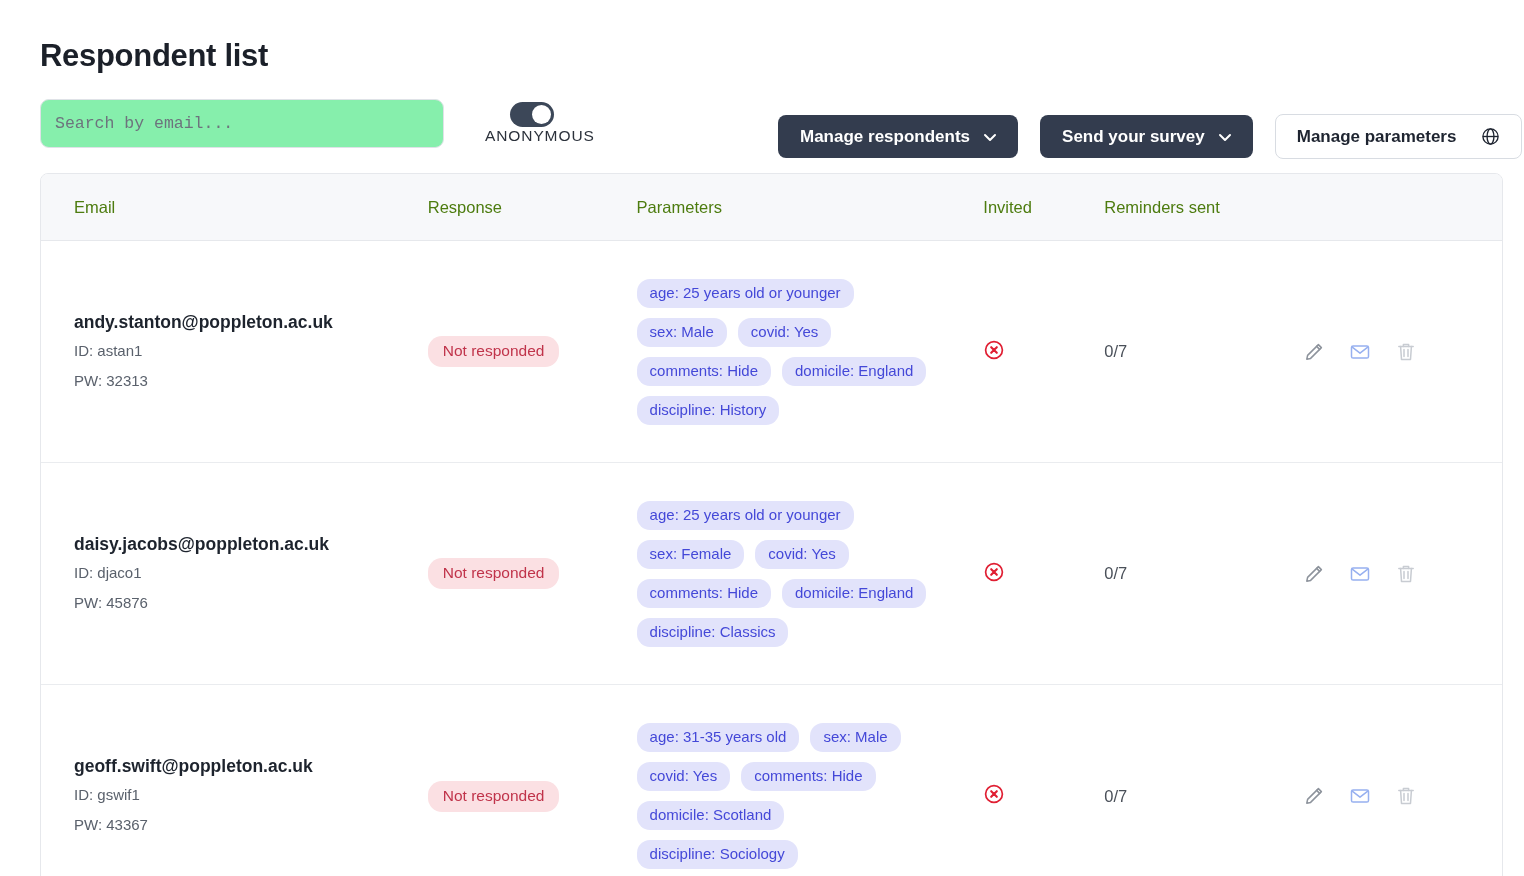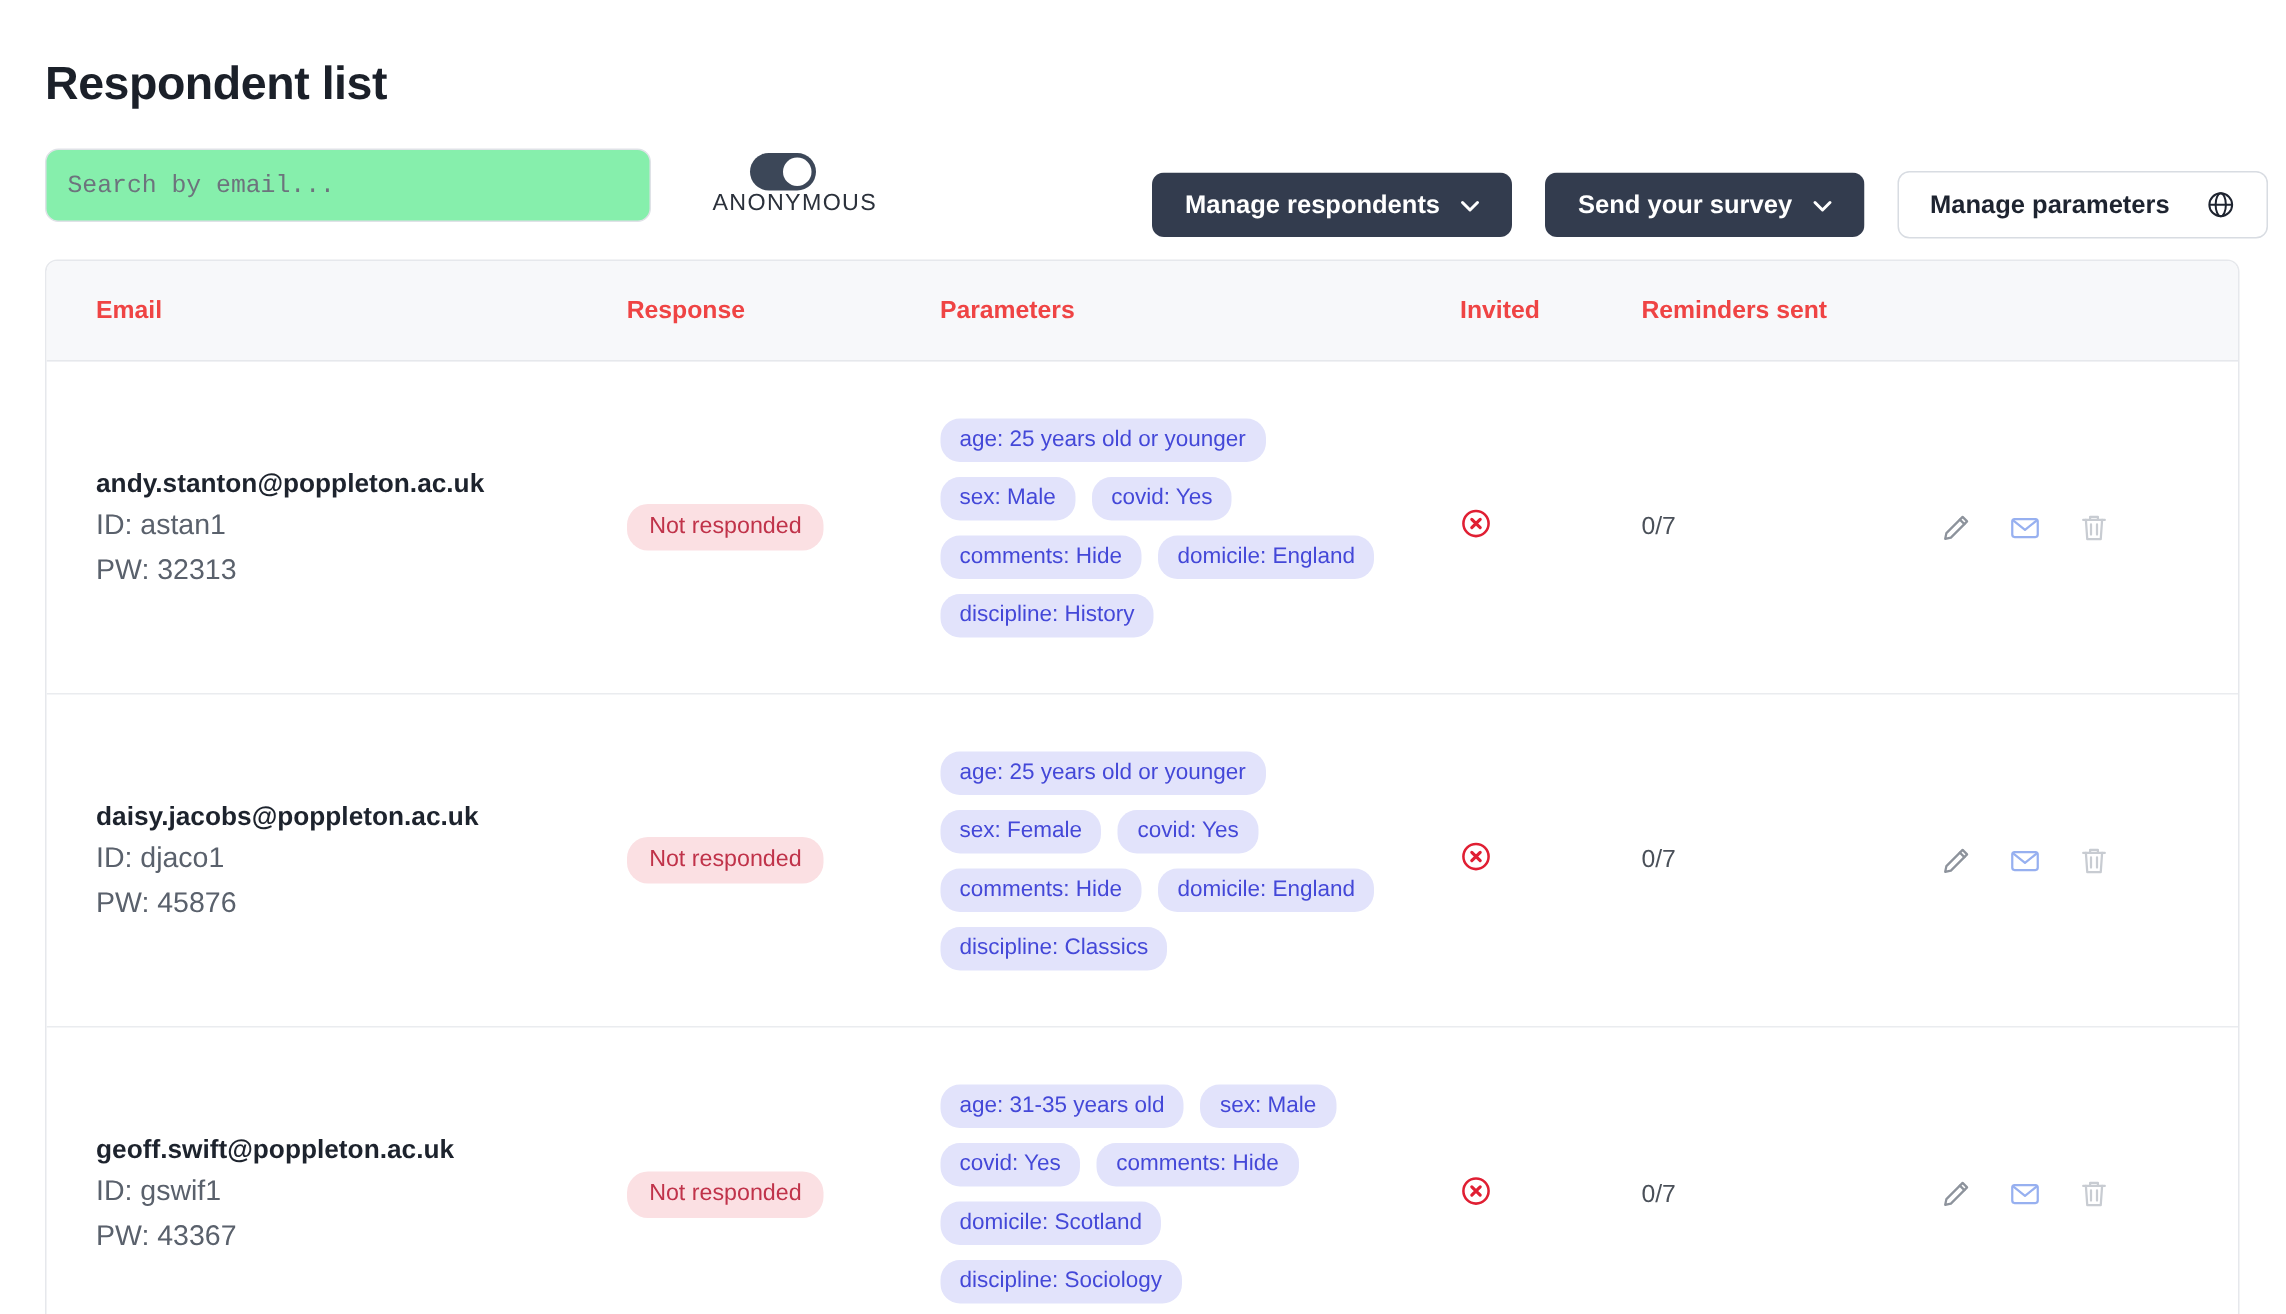--- a/index.html
+++ b/index.html
@@ -4,21 +4,21 @@
 <style>
   * { box-sizing: border-box; }
   html, body {
     margin: 0; padding: 0;
     width: 1524px; height: 876px;
     background: #ffffff;
     font-family: "Liberation Sans", sans-serif;
     color: #242a33;
     overflow: hidden;
   }
-  .page { padding: 0 30px; position: relative; width: 1524px; height: 876px; }
+  .page { padding: 0 40px; position: relative; width: 1524px; height: 876px; }
 
   
   .page-title {
     font-size: 31px;
     font-weight: 700;
     letter-spacing: -0.3px;
     color: #1b2029;
     margin: 0;
     padding-top: 36px;
     line-height: 40px;
@@ -121,22 +121,22 @@
   }
   .thead {
     display: flex;
     align-items: center;
     height: 67px;
     background: #f7f8fa;
     border-bottom: 1px solid #e6e8ec;
   }
   .th {
     font-size: 16.5px;
-    font-weight: 700;
-    color: #ef4444;
+    font-weight: 400;
+    color: #4d7c0f;
   }
   .row {
     display: flex;
     align-items: center;
     border-bottom: 1px solid #eaecef;
     min-height: 222px;
   }
   .row:last-child { border-bottom: none; }
 
   
@@ -150,21 +150,21 @@
   .thead .c-email  { padding-left: 33px; }
   .thead .c-inv    { padding-left: 0; }
 
   .email-main {
     font-size: 17.5px;
     font-weight: 700;
     color: #1d232d;
     line-height: 24px;
   }
   .email-sub {
-    font-size: 19px;
+    font-size: 15px;
     color: #5a616c;
     line-height: 27px;
     margin-top: 3px;
   }
 
   .badge {
     display: inline-block;
     background: #fbe0e3;
     color: #c0334a;
     font-size: 15.5px;

